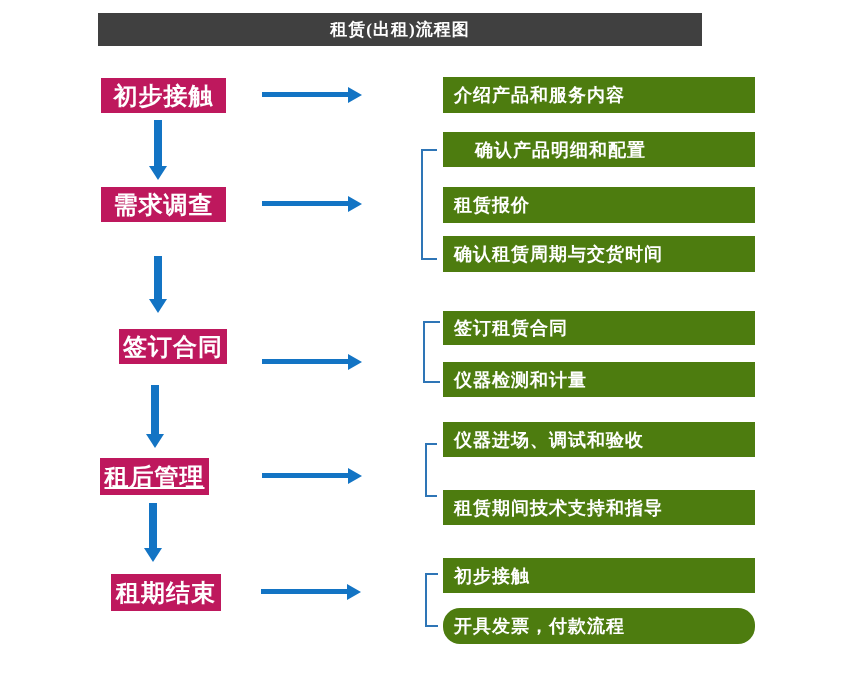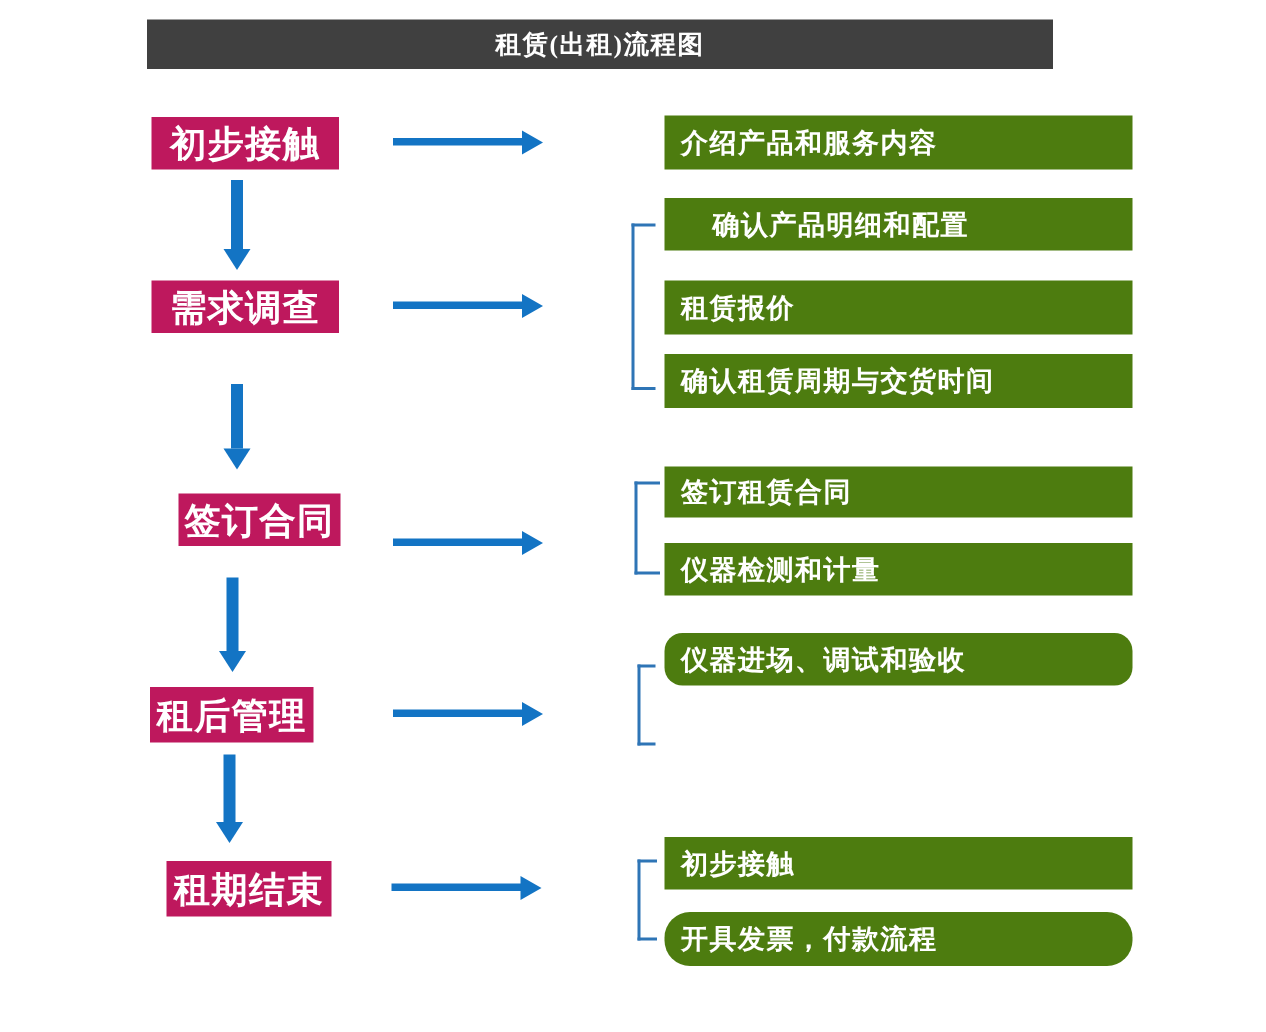--- a/index.html
+++ b/index.html
@@ -84,30 +84,31 @@
 </head>
 <body>
 
 <div id="canvas">
 
   <div class="abs title-bar" style="left:98px; top:13px; width:604px; height:33px;">租赁(出租)流程图</div>
 
   <div class="abs stage-box" style="left:101px; top:78px; width:125px; height:35px;">初步接触</div>
   <div class="abs stage-box" style="left:101px; top:187px; width:125px; height:35px;">需求调查</div>
   <div class="abs stage-box" style="left:103px; top:329px; width:108px; height:35px;margin-left:16px;">签订合同</div>
-  <div class="abs stage-box" style="left:100px; top:458px; width:109px; height:37px;">租后管理</div>
+  <div class="abs stage-box" style="left:100px; top:458px; width:109px; height:37px;text-decoration:underline;">租后管理</div>
   <div class="abs stage-box" style="left:98px; top:574px; width:110px; height:37px;margin-left:13px;">租期结束</div>
 
   <div class="abs detail-box" style="top:77px; height:36px;">介绍产品和服务内容</div>
   <div class="abs detail-box" style="top:132px; height:35px;padding-left:32px;">确认产品明细和配置</div>
   <div class="abs detail-box" style="top:187px; height:36px;">租赁报价</div>
   <div class="abs detail-box" style="top:236px; height:36px;">确认租赁周期与交货时间</div>
   <div class="abs detail-box" style="top:311px; height:34px;">签订租赁合同</div>
   <div class="abs detail-box" style="top:362px; height:35px;text-align:center;">仪器检测和计量</div>
-  <div class="abs detail-box" style="top:422px; height:35px;border-radius:12px;">仪器进场、调试和验收</div>
+  <div class="abs detail-box" style="top:422px; height:35px;">仪器进场、调试和验收</div>
+  <div class="abs detail-box" style="top:490px; height:35px;">租赁期间技术支持和指导</div>
   <div class="abs detail-box" style="top:558px; height:35px;">初步接触</div>
   <div class="abs detail-box" style="top:608px; height:36px;border-radius:17px;">开具发票，付款流程</div>
 
   <div class="abs h-arrow" style="left:262px; top:87px;">
       <div class="shaft"></div>
       <div class="head"></div>
     </div>
   <div class="abs h-arrow" style="left:262px; top:196px;">
       <div class="shaft"></div>
       <div class="head"></div>

